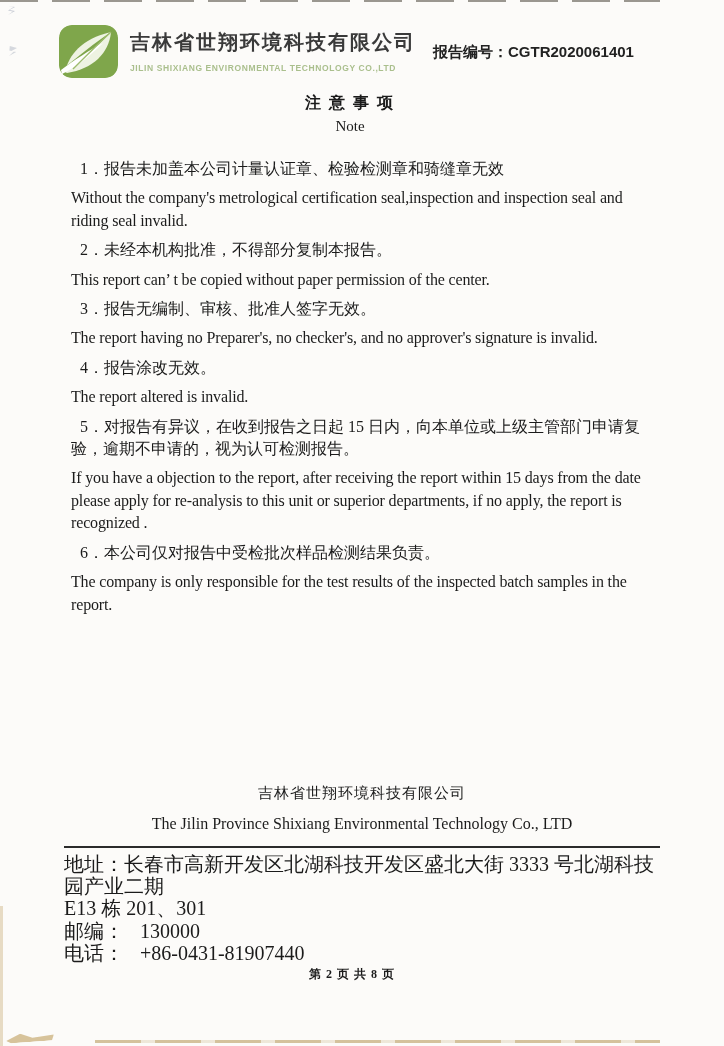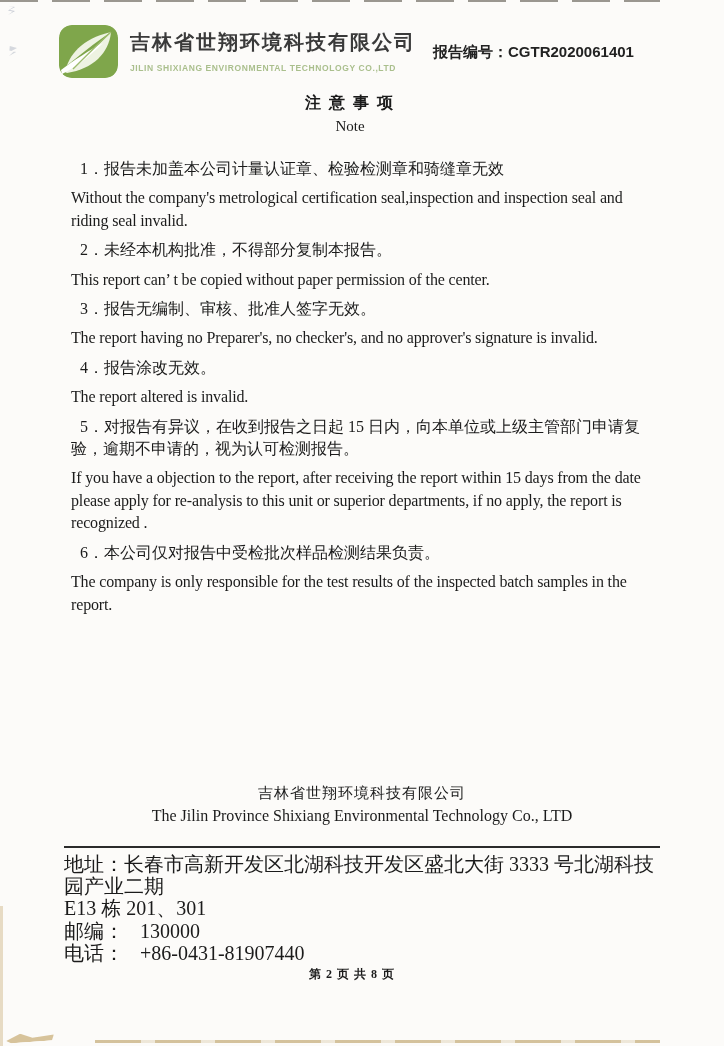--- a/index.html
+++ b/index.html
@@ -36,21 +36,21 @@
 
   
   .notes{position:absolute;left:64px;top:151px;width:596px;font-size:16px;line-height:22.4px;}
   .notes p{margin:7px;}
   .note-cn{text-indent:9px;}
   .note-en{letter-spacing:-0.15px;}
 
   
   .footer-co{position:absolute;left:0;top:784px;width:724px;text-align:center;}
   .footer-co-cn{font-size:15px;letter-spacing:1px;}
-  .footer-co-en{font-size:16px;margin-top:4px;}
+  .footer-co-en{font-size:16px;margin-top:12px;}
   .rule{position:absolute;left:64px;top:846px;width:597px;height:2px;background:#2b2b2b;}
   .contact{position:absolute;left:64px;top:853px;width:597px;font-size:20px;line-height:22.2px;}
   .contact p{margin:0;}
   .val{margin-left:16px;}
   .page-num{position:absolute;left:0;top:966px;width:704px;text-align:center;font-size:12px;
     font-weight:700;letter-spacing:1px;}
 </style>
 </head>
 <body>
 

